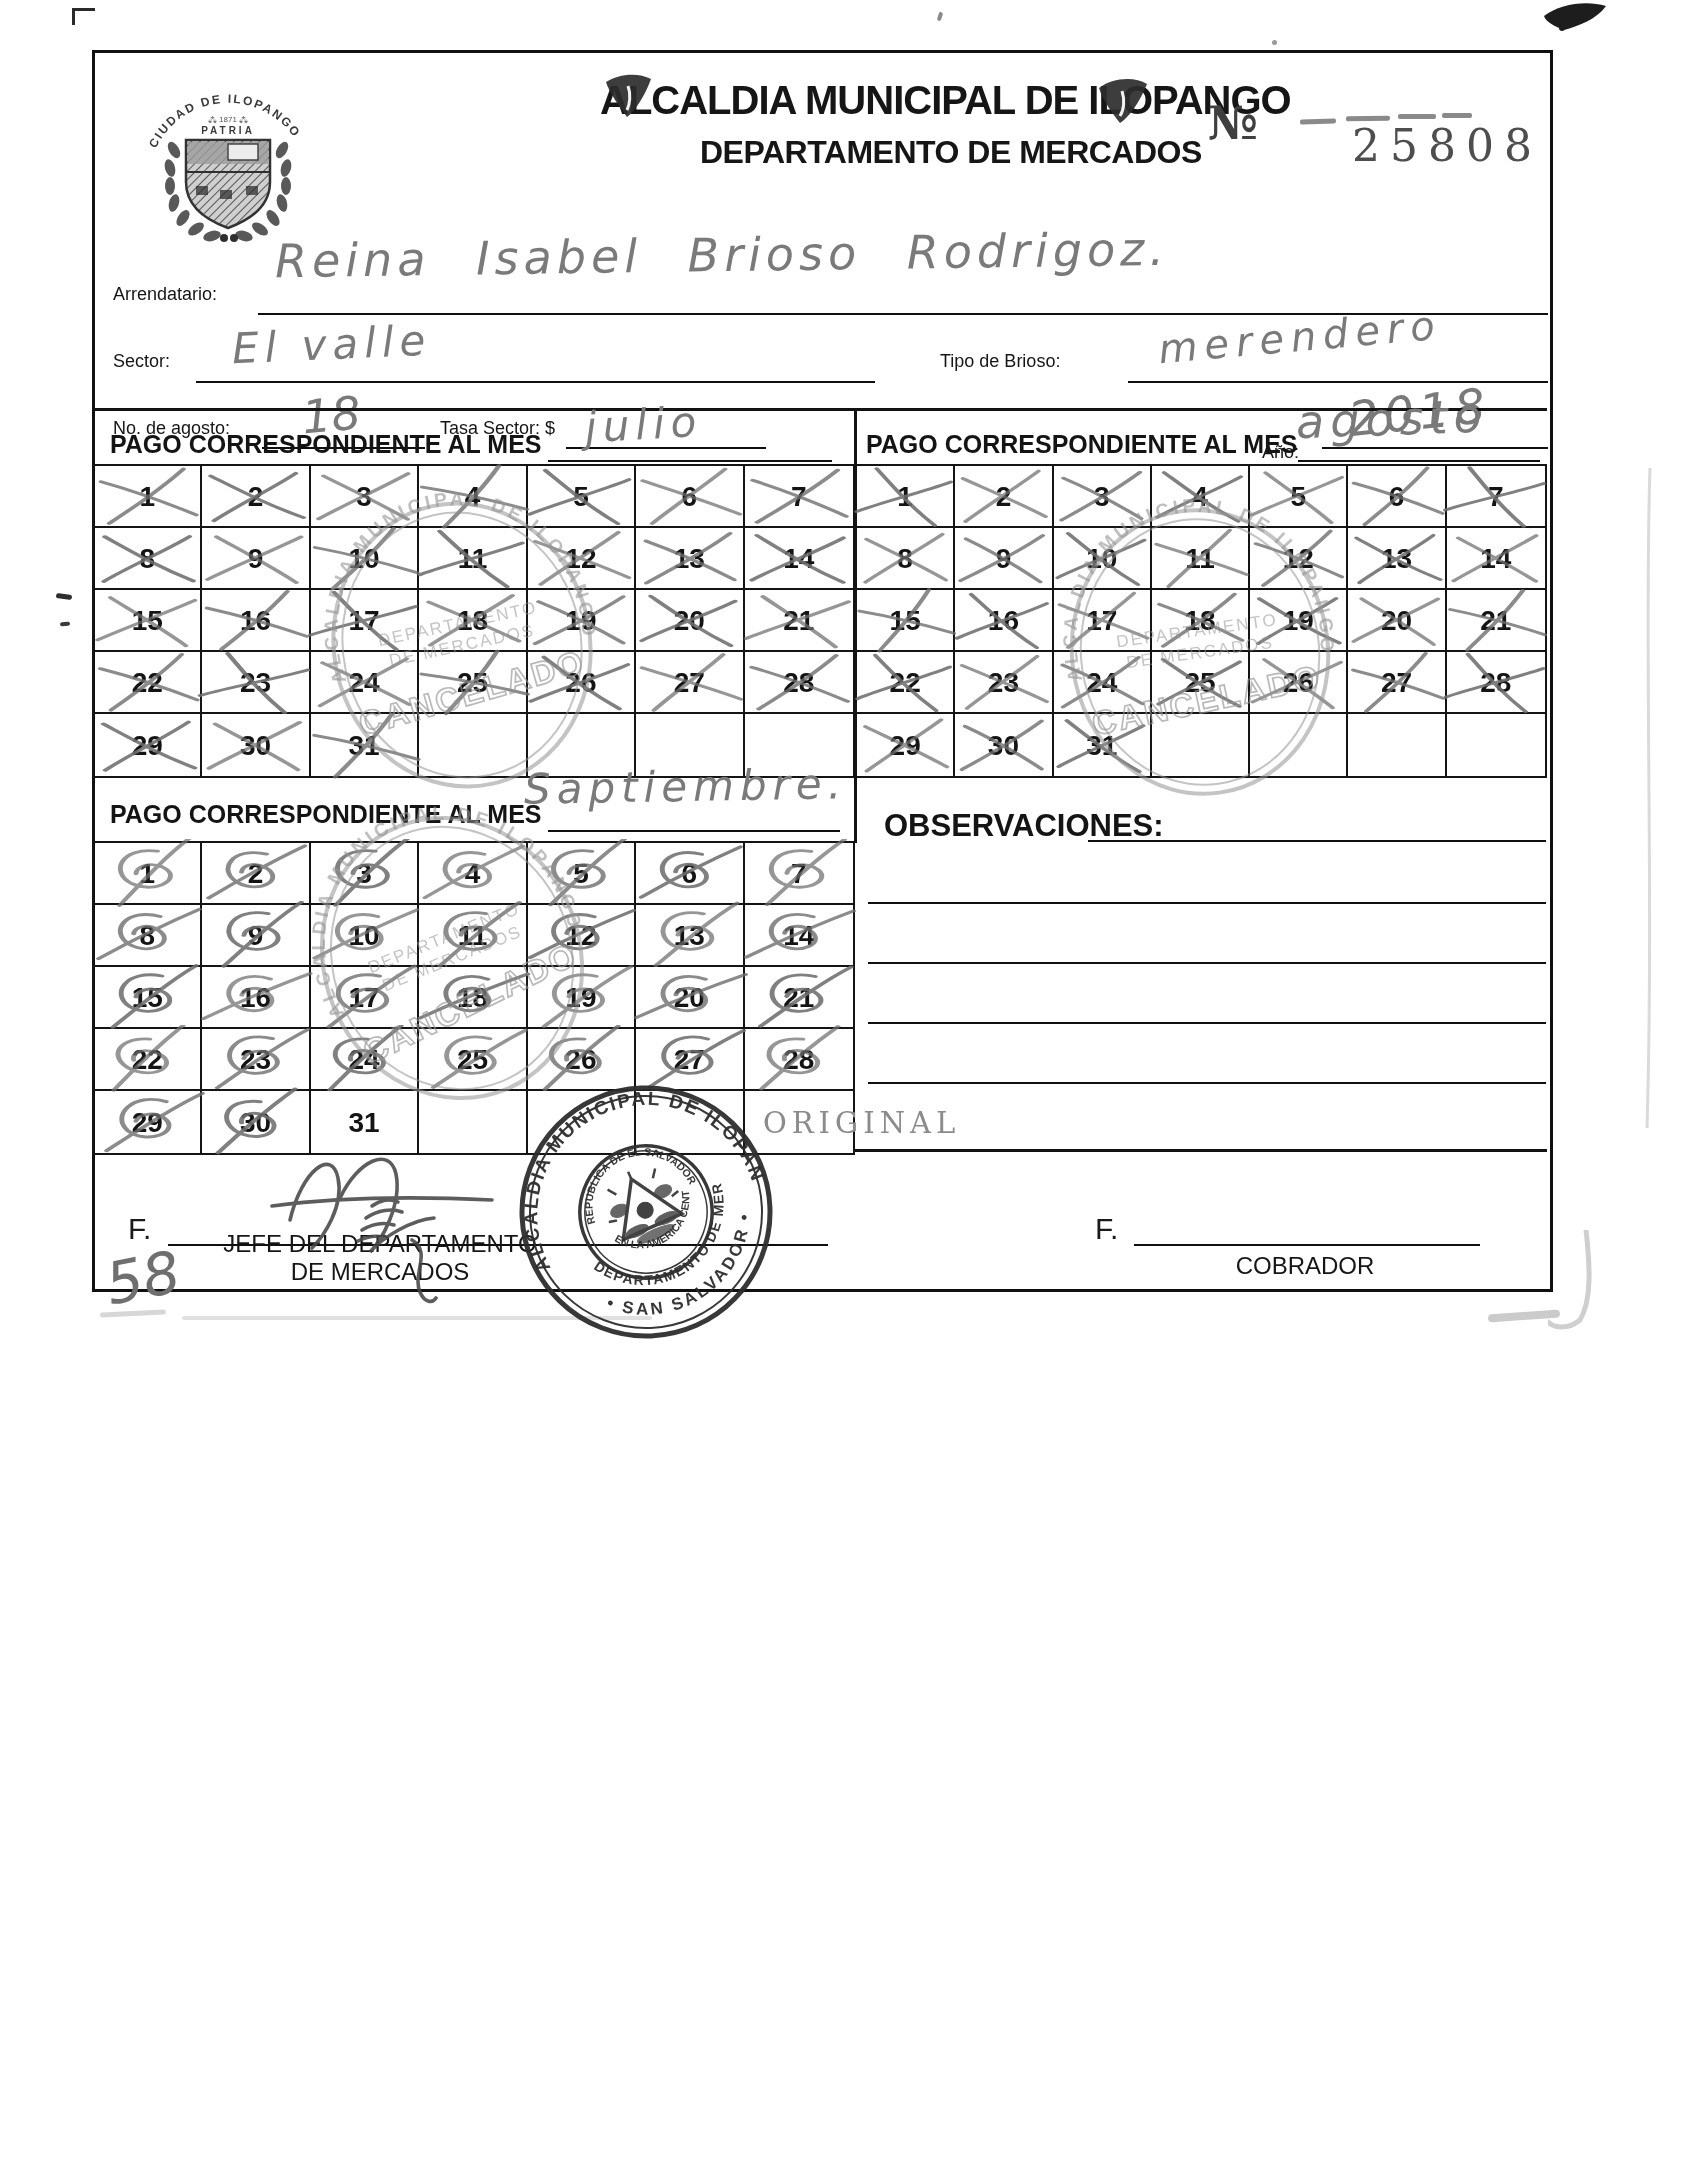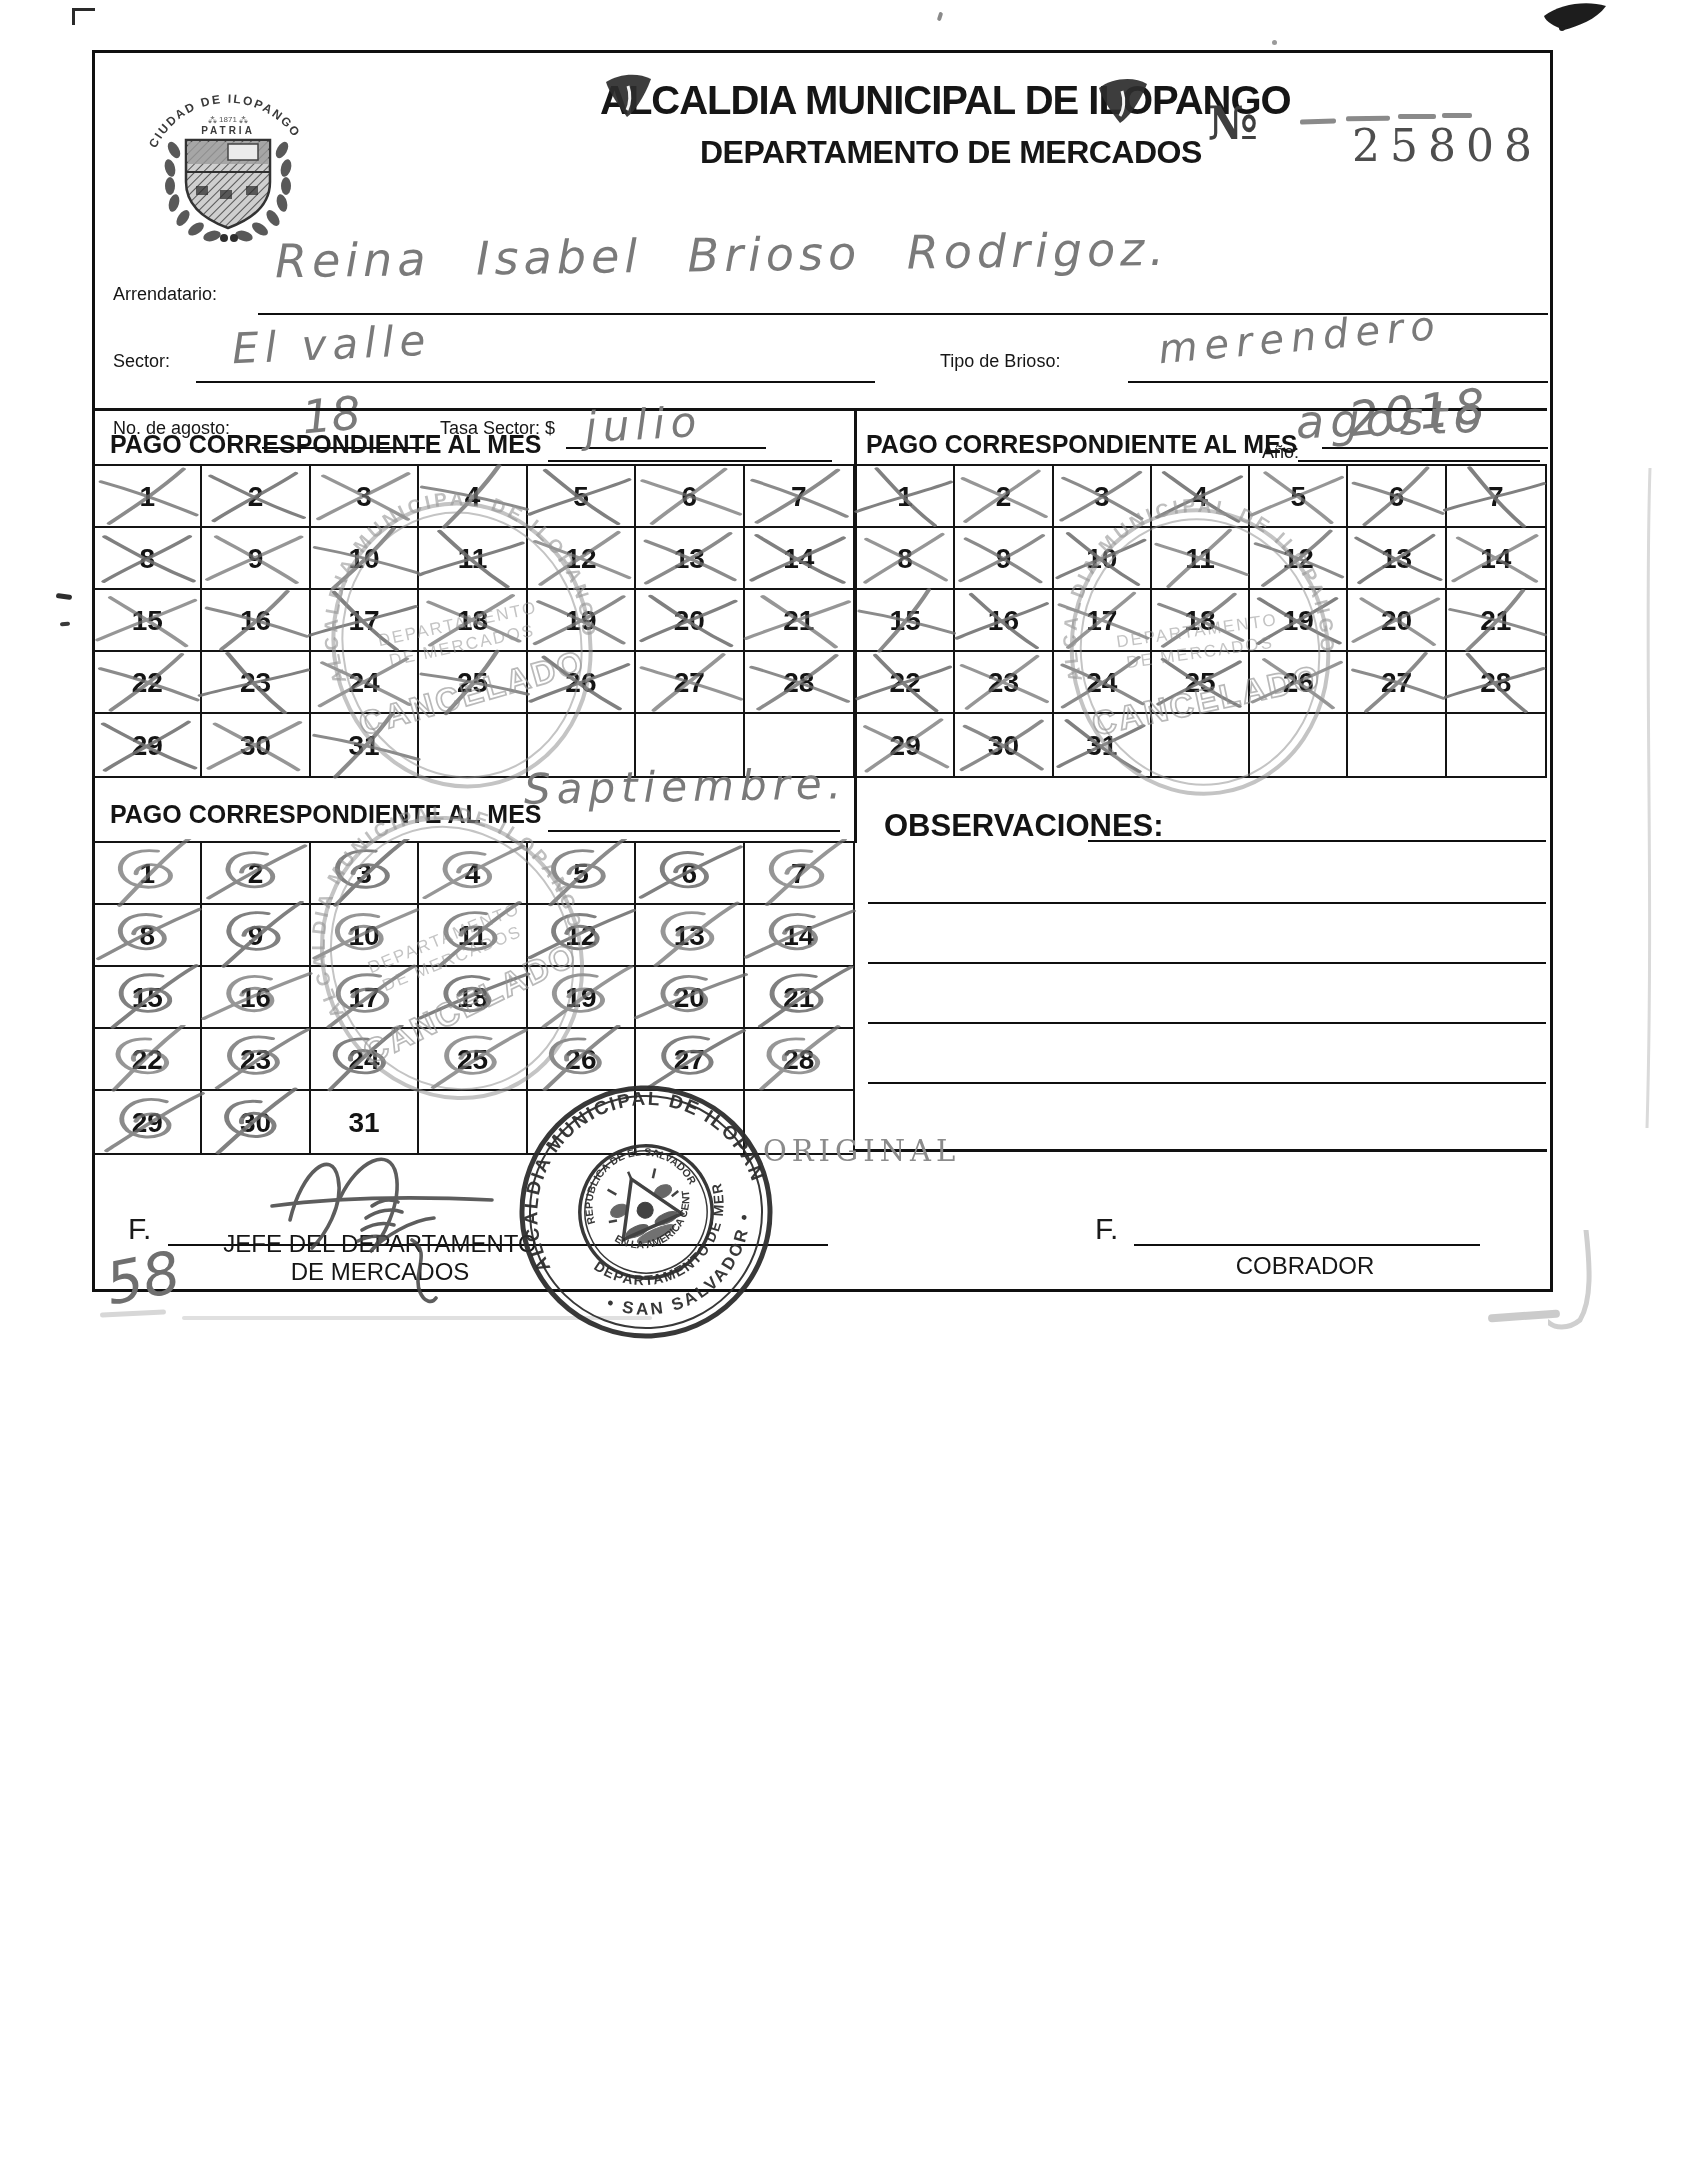--- a/index.html
+++ b/index.html
@@ -1078,21 +1078,21 @@
   <div class="abs underline" style="left:168px;top:1200px;width:660px;height:44px;"></div>
   <div class="abs role" style="left:190px;top:1230px;width:380px;">
     <div>JEFE DEL DEPARTAMENTO</div>
     <div>DE MERCADOS</div>
   </div>
 
   <div class="abs f-lbl" style="left:1095px;top:1212px;">F.</div>
   <div class="abs underline" style="left:1134px;top:1200px;width:346px;height:44px;"></div>
   <div class="abs role" style="left:1160px;top:1252px;width:290px;">COBRADOR</div>
 
-  <div class="abs original" style="left:763px;top:1134px;text-align:center;">ORIGINAL</div>
+  <div class="abs original" style="left:763px;top:1106px;text-align:center;">ORIGINAL</div>
 
   <div class="abs" style="left:262px;top:1140px;width:310px;height:170px;">
     <svg width="310" height="170" viewBox="0 0 310 170">
       <g stroke="#474747" stroke-width="3.6" fill="none" stroke-linecap="round" opacity=".88">
         <path d="M28,80 C40,30 70,8 76,38 C82,66 62,96 50,108"></path>
         <path d="M78,58 C96,20 128,6 134,34 C140,64 120,100 108,112 C122,96 150,80 172,78"></path>
         <path d="M10,66 C70,58 150,56 230,60"></path>
         <path d="M110,66 c8,-6 18,-8 26,-4 m-32,16 c12,-8 26,-10 36,-6 m-40,18 c10,-6 22,-8 32,-5 m-36,16 c10,-5 20,-6 28,-3"></path>
         <path d="M150,100 C170,112 150,134 158,152 C162,162 170,164 174,158"></path>
       </g>

